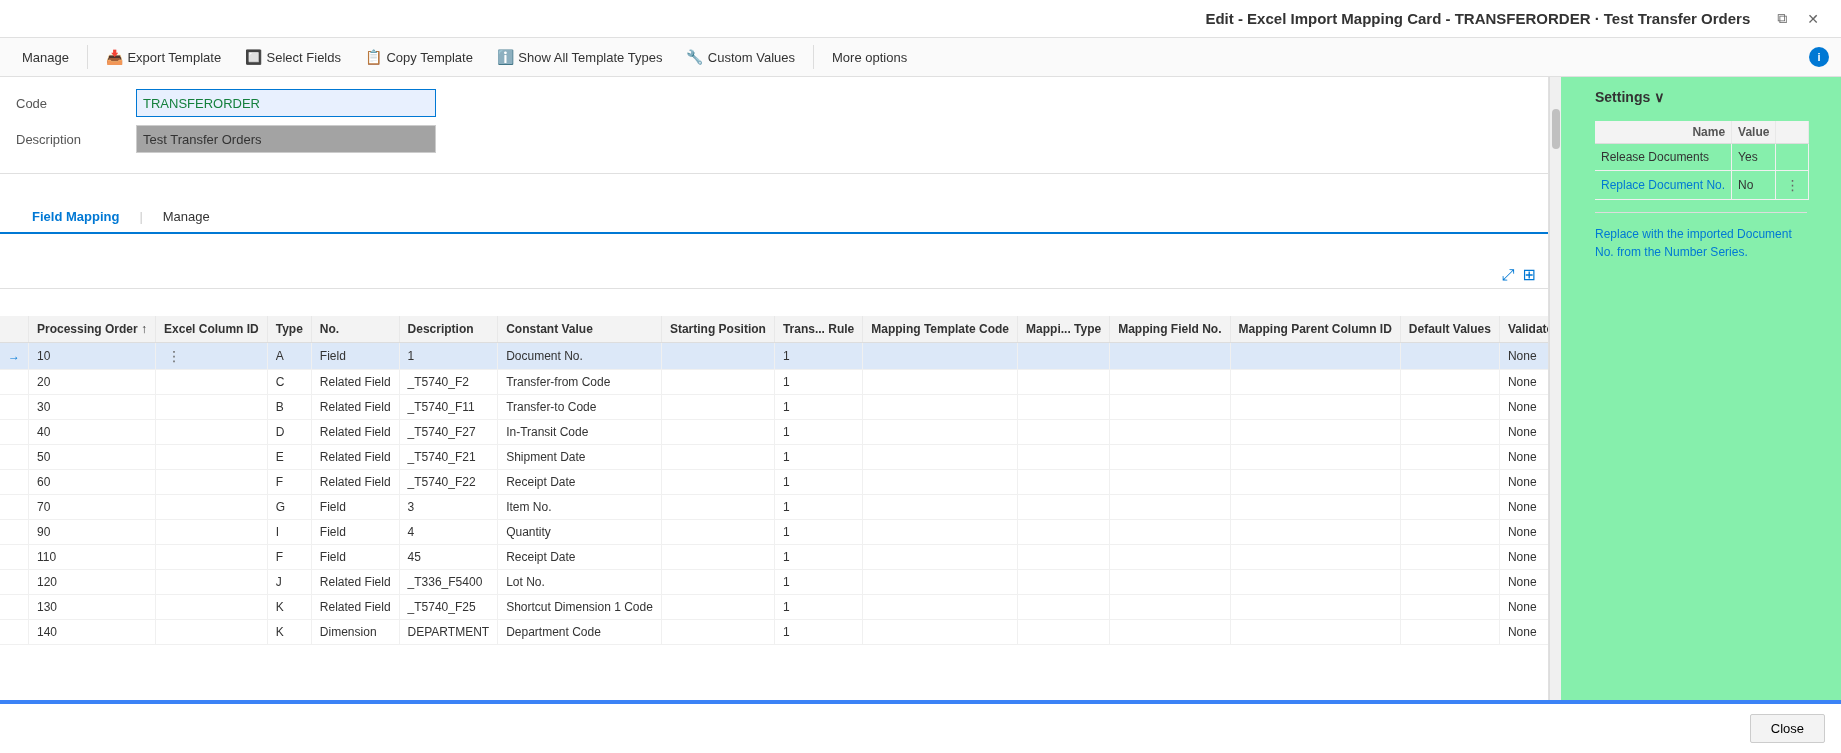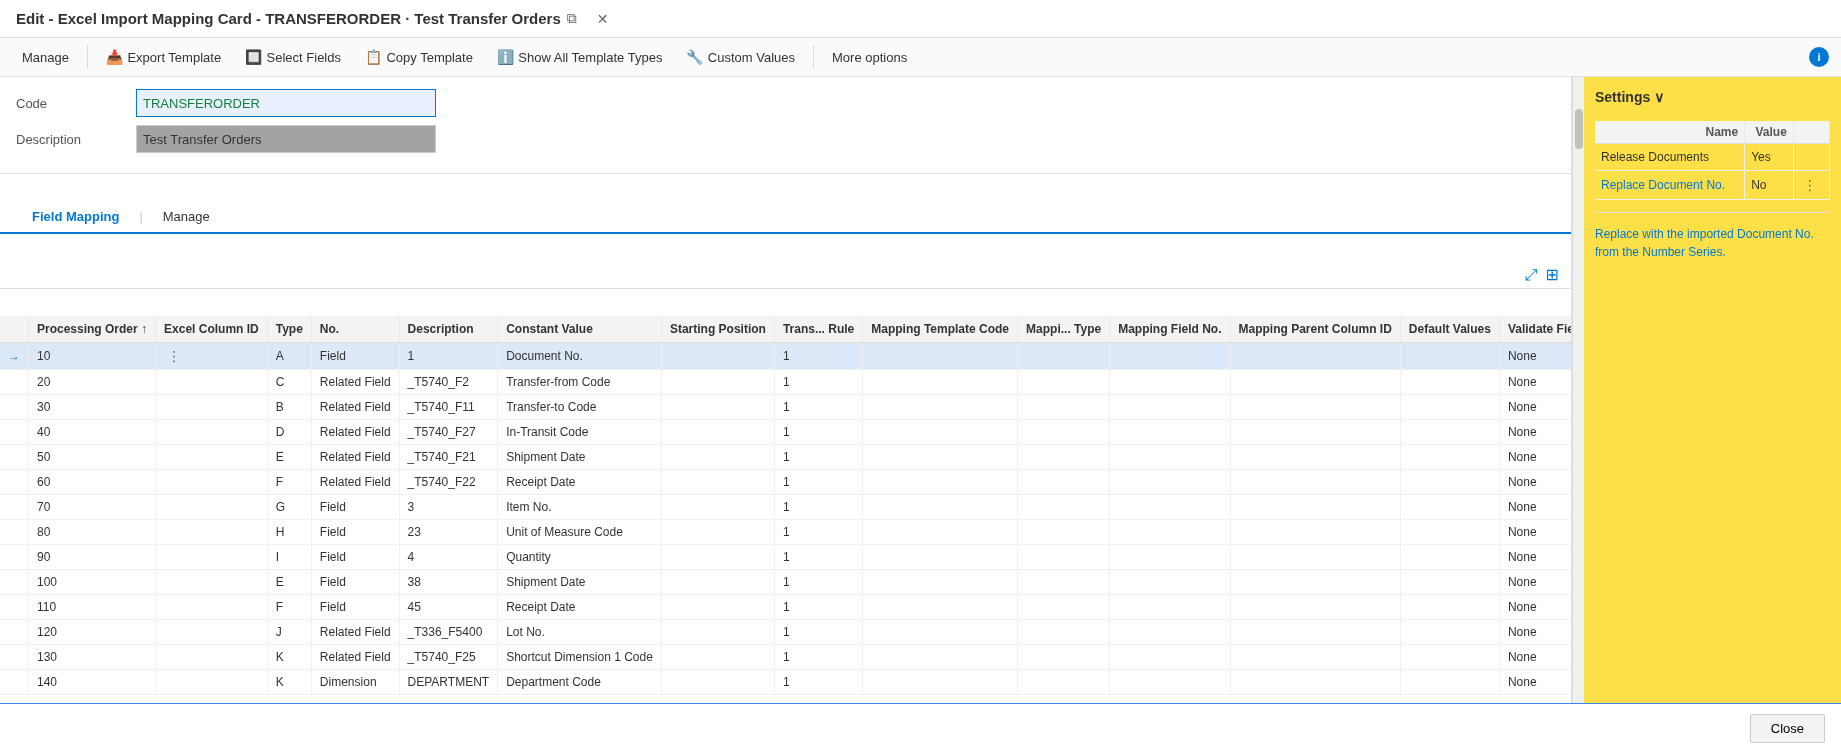--- a/index.html
+++ b/index.html
@@ -1,21 +1,22 @@
 <!DOCTYPE html>
 <html><head>
   <meta charset="utf-8">
   <style>
     * { box-sizing: border-box; margin: 0; padding: 0; }
     body { font-family: 'Segoe UI', Tahoma, Geneva, Verdana, sans-serif; font-size: 13px; background: #fff; color: #333; overflow: hidden; }
 
     .title-bar {
-      display: flex; align-items: center; justify-content: flex-start;
+      display: flex; align-items: center; justify-content: flex-end;
       padding: 8px 16px; border-bottom: 1px solid #e0e0e0;
       background: #fff;
+      gap: 21px;
     }
     .title-bar-title { font-size: 15px; font-weight: 600; color: #333; }
     .title-bar-actions { display: flex; gap: 8px; }
     .title-bar-btn { background: none; border: none; cursor: pointer; font-size: 14px; color: #666; padding: 2px 6px; }
 
     .toolbar {
       display: flex; align-items: center; gap: 4px;
       padding: 6px 12px; border-bottom: 1px solid #e0e0e0;
       background: #fafafa;
     }
@@ -77,39 +78,39 @@
     }
     td {
       padding: 5px 8px; border-bottom: 1px solid #f0f0f0;
       border-right: 1px solid #f0f0f0; white-space: nowrap; font-size: 12px;
     }
     tr.selected td { background: #dce8f8; }
     .arrow-cell { width: 20px; color: #0078d4; text-align: center; }
     .dots-btn { background: none; border: none; cursor: pointer; color: #666; font-size: 14px; padding: 0 3px; }
 
     .right-panel {
-      width: 257px; overflow-y: auto; padding: 12px 11px;
-      background: #fde047;
+      width: 280px; overflow-y: auto; padding: 12px 34px;
+      background: #86efac;
     }
     .settings-header {
       display: flex; align-items: center; gap: 4px;
       font-size: 14px; font-weight: 600; margin-bottom: 16px; cursor: pointer;
     }
     .settings-table { width: 100%; }
     .settings-table th { font-size: 12px; color: #555; font-weight: 600; padding: 4px 6px; border-bottom: 1px solid #ddd; text-align: right; }
     .settings-table td { font-size: 12px; padding: 6px 6px; border-bottom: 1px solid #f0f0f0; }
     .settings-link { color: #0078d4; cursor: pointer; text-decoration: none; }
     .settings-actions-btn { background: none; border: none; cursor: pointer; font-size: 14px; color: #666; padding: 0 3px; }
 
     .settings-divider { border: none; border-bottom: 1px solid #ddd; margin: 12px 0; }
     .settings-note { font-size: 12px; color: #0078d4; line-height: 1.5; }
 
     .close-button-bar {
       position: fixed; bottom: 0; right: 0; padding: 10px 16px;
-      background: #fff; border-top: 1px solid #3b82f6; width: 100%;
+      background: #fff; border-top: 4px solid #3b82f6; width: 100%;
       display: flex; justify-content: flex-end;
     }
     .close-btn {
       padding: 6px 20px; border: 1px solid #ccc; background: #f3f3f3;
       cursor: pointer; font-size: 13px; border-radius: 2px;
     }
 
     .scrollbar-placeholder { width: 12px; background: #f0f0f0; border-left: 1px solid #ddd; position: relative; }
     .scrollbar-thumb { width: 8px; height: 40px; background: #c0c0c0; border-radius: 4px; margin: 2px auto; position: absolute; top: 30px; left: 2px; }
   </style>
@@ -356,60 +357,26 @@
               <td>1</td>
               <td></td>
               <td></td>
               <td></td>
               <td></td>
               <td></td>
               <td>None</td>
             </tr>
             <tr>
               <td class="arrow-cell"></td>
-              <td>80</td>
-              <td></td>
-              <td>H</td>
-              <td>Field</td>
-              <td>23</td>
-              <td>Unit of Measure Code</td>
-              <td></td>
-              <td>1</td>
-              <td></td>
-              <td></td>
-              <td></td>
-              <td></td>
-              <td></td>
-              <td>None</td>
-            </tr>
-            <tr>
-              <td class="arrow-cell"></td>
               <td>90</td>
               <td></td>
               <td>I</td>
               <td>Field</td>
               <td>4</td>
               <td>Quantity</td>
-              <td></td>
-              <td>1</td>
-              <td></td>
-              <td></td>
-              <td></td>
-              <td></td>
-              <td></td>
-              <td>None</td>
-            </tr>
-            <tr>
-              <td class="arrow-cell"></td>
-              <td>100</td>
-              <td></td>
-              <td>E</td>
-              <td>Field</td>
-              <td>38</td>
-              <td>Shipment Date</td>
               <td></td>
               <td>1</td>
               <td></td>
               <td></td>
               <td></td>
               <td></td>
               <td></td>
               <td>None</td>
             </tr>
             <tr>

